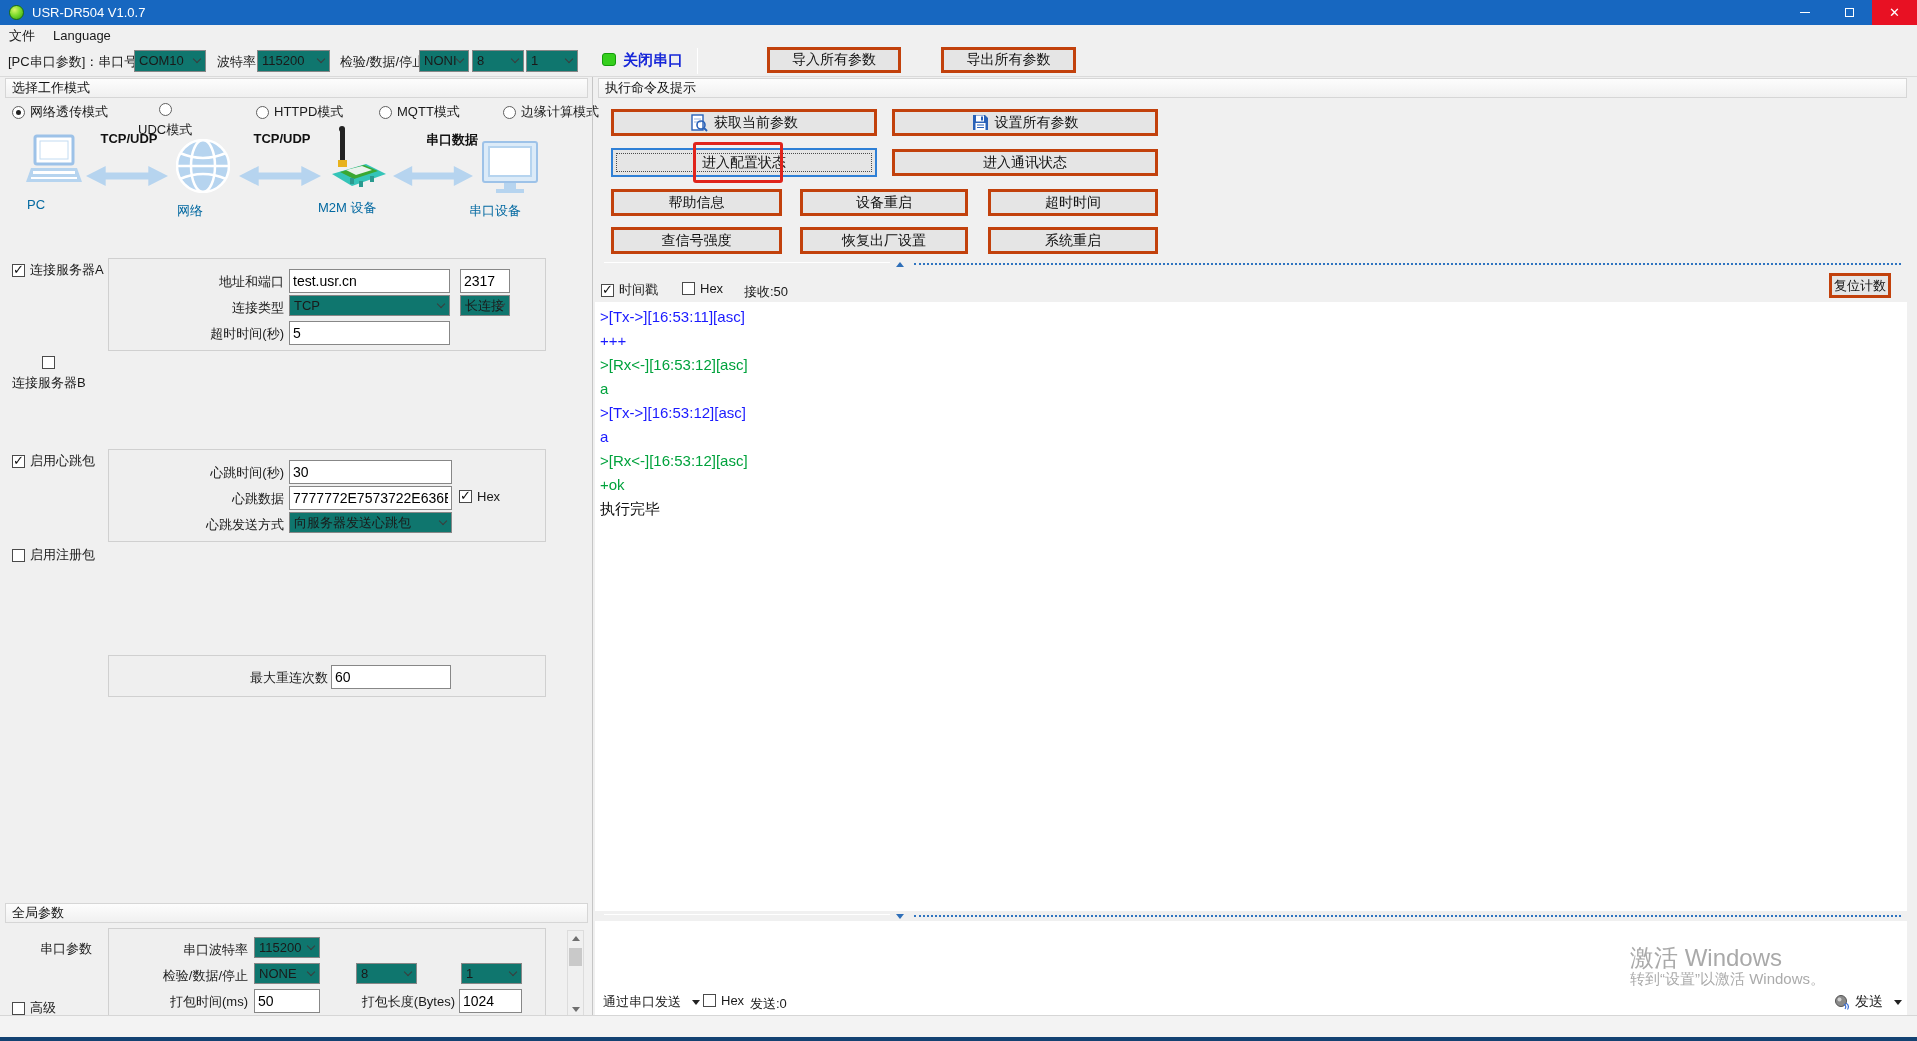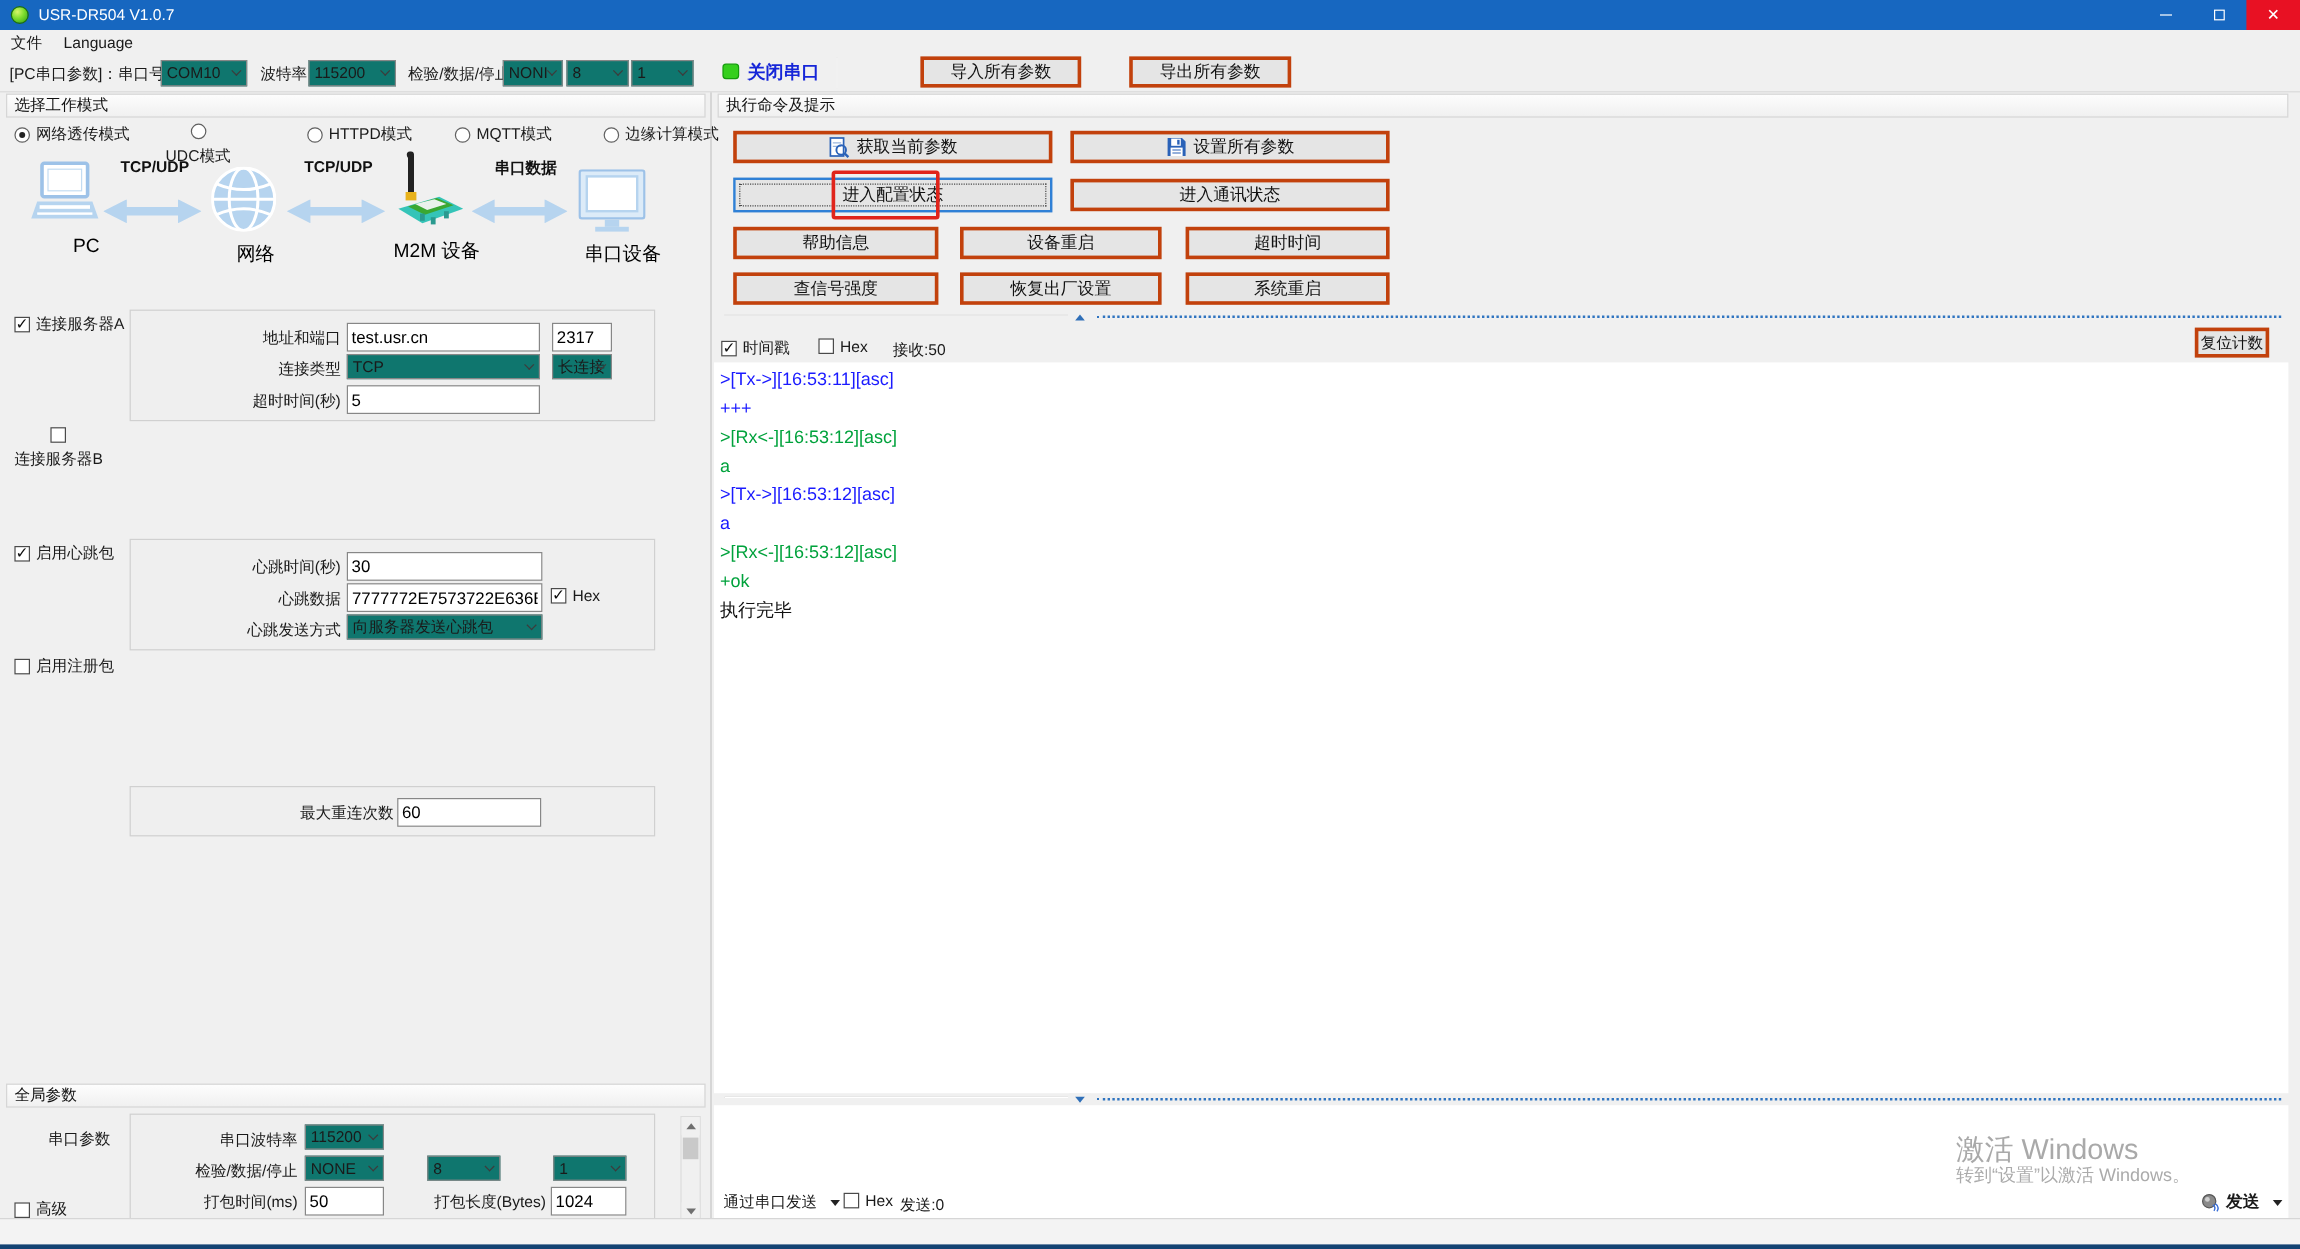--- a/index.html
+++ b/index.html
@@ -38,21 +38,21 @@
   .gbox{position:absolute;background:#efefef;border:1px solid #d0d0d0;}
   .flabel{position:absolute;font-size:13px;text-align:right;white-space:nowrap;}
 
   .cbrow,.rbrow{position:absolute;display:flex;align-items:center;gap:5px;font-size:13px;white-space:nowrap;}
   .cb{display:inline-block;width:13px;height:13px;border:1px solid #4a4a4a;background:#fff;position:relative;flex:none;}
   .cb.on::after{content:"✓";position:absolute;left:0px;top:-3px;font-size:13px;font-weight:bold;color:#0c0c0c;}
   .rb{display:inline-block;width:13px;height:13px;border:1px solid #606060;border-radius:50%;background:#fff;position:relative;flex:none;}
   .rb.sel::after{content:"";position:absolute;left:3px;top:3px;width:5px;height:5px;border-radius:50%;background:#222;}
 
   
-  .dg-label{position:absolute;font-size:16px;text-align:right;color:#000000;}
+  .dg-label{position:absolute;font-size:13px;text-align:left;color:#0369a1;}
   .dg-link-label{position:absolute;font-size:13px;font-weight:bold;text-align:center;color:#111;}
   .fat-arrow{position:absolute;height:20px;background:#b6d4ef;clip-path:polygon(0 50%,24% 0,24% 32%,76% 32%,76% 0,100% 50%,76% 100%,76% 68%,24% 68%,24% 100%);}
 
   
   .vdivider{position:absolute;width:1px;background:#c6c6c6;}
   .split{position:absolute;height:10px;}
   .split .sline{position:absolute;top:3px;height:1px;background:#a8a8a8;border-bottom:1px solid #fff;}
   .split .sdots{position:absolute;top:4px;border-top:2px dotted #2f74c0;}
   .split .shandle{position:absolute;top:0;width:18px;height:10px;background:#f0f0f0;display:flex;align-items:center;justify-content:center;}
   .tri-up{width:0;height:0;border-left:4px solid transparent;border-right:4px solid transparent;border-bottom:5px solid #2f6fb8;}
@@ -172,21 +172,21 @@
     <rect x="14" y="2" width="5" height="34" rx="2" fill="#222"></rect>
     <circle cx="16" cy="3" r="3" fill="#222"></circle>
     <rect x="12" y="34" width="9" height="7" fill="#e8b21c"></rect>
     <path d="M6 48 L40 38 L60 48 L26 60 Z" fill="#35c4b8"></path>
     <path d="M14 46 L38 39 L52 45 L28 53 Z" fill="#3aa832"></path>
     <path d="M20 44 L36 40 L46 44 L30 49 Z" fill="#e9f2ec"></path>
     <rect x="24" y="52" width="4" height="6" fill="#2a9a8f"></rect>
     <rect x="44" y="50" width="4" height="6" fill="#2a9a8f"></rect>
     <rect x="33" y="55" width="4" height="6" fill="#2a9a8f"></rect>
   </svg>
-  <div class="dg-link-label" style="left:398px;top:131px;width:80px;">串口数据</div>
+  <div class="dg-link-label" style="left:398px;top:131px;width:80px;text-align:right;">串口数据</div>
   <div class="fat-arrow" style="left:393px;top:166px;width:80px;"></div>
   <svg style="position:absolute;left:482px;top:141px;" width="56" height="54" viewBox="0 0 56 54">
     <rect x="1" y="1" width="54" height="40" rx="2" fill="#dcebf8" stroke="#9dc2e8" stroke-width="2"></rect>
     <rect x="7" y="6" width="42" height="29" fill="#ffffff" stroke="#b6d4ef" stroke-width="2"></rect>
     <rect x="22" y="42" width="12" height="6" fill="#b6d4ef"></rect>
     <rect x="14" y="48" width="28" height="4" fill="#b6d4ef"></rect>
   </svg>
   <div class="dg-label" style="left:27px;top:197px;width:56px;">PC</div>
   <div class="dg-label" style="left:177px;top:202px;width:52px;">网络</div>
   <div class="dg-label" style="left:318px;top:199px;width:82px;">M2M 设备</div>
@@ -365,21 +365,21 @@
     </div>
   <div class="cbrow" style="left:703px;top:993px;">
       <span class="cb"></span>
       <span>Hex</span>
     </div>
   <div class="flabel" style="left:750px;top:995px;text-align:left;">发送:0</div>
 
   <div class="watermark1" style="left:1630px;top:942px;">激活 Windows</div>
   <div class="watermark2" style="left:1630px;top:970px;">转到“设置”以激活 Windows。</div>
 
-  <div class="cbrow" style="left:1834px;top:993px;font-size:14px;font-weight:bold;">
+  <div class="cbrow" style="left:1834px;top:993px;font-size:14px;">
     <svg width="16" height="16" viewBox="0 0 16 16">
       <circle cx="7" cy="7" r="5.5" fill="#8a8a8a" stroke="#555" stroke-width="1"></circle>
       <circle cx="5.5" cy="5.5" r="2" fill="#cfcfcf"></circle>
       <path d="M10 10 Q13 12 11 15" stroke="#3a6fd8" stroke-width="1.2" fill="none"></path>
       <path d="M12 9 Q16 11.5 13.5 15.5" stroke="#3a6fd8" stroke-width="1.2" fill="none"></path>
     </svg>
     <span>发送</span>
     <span class="caret-down"></span>
   </div>
 

